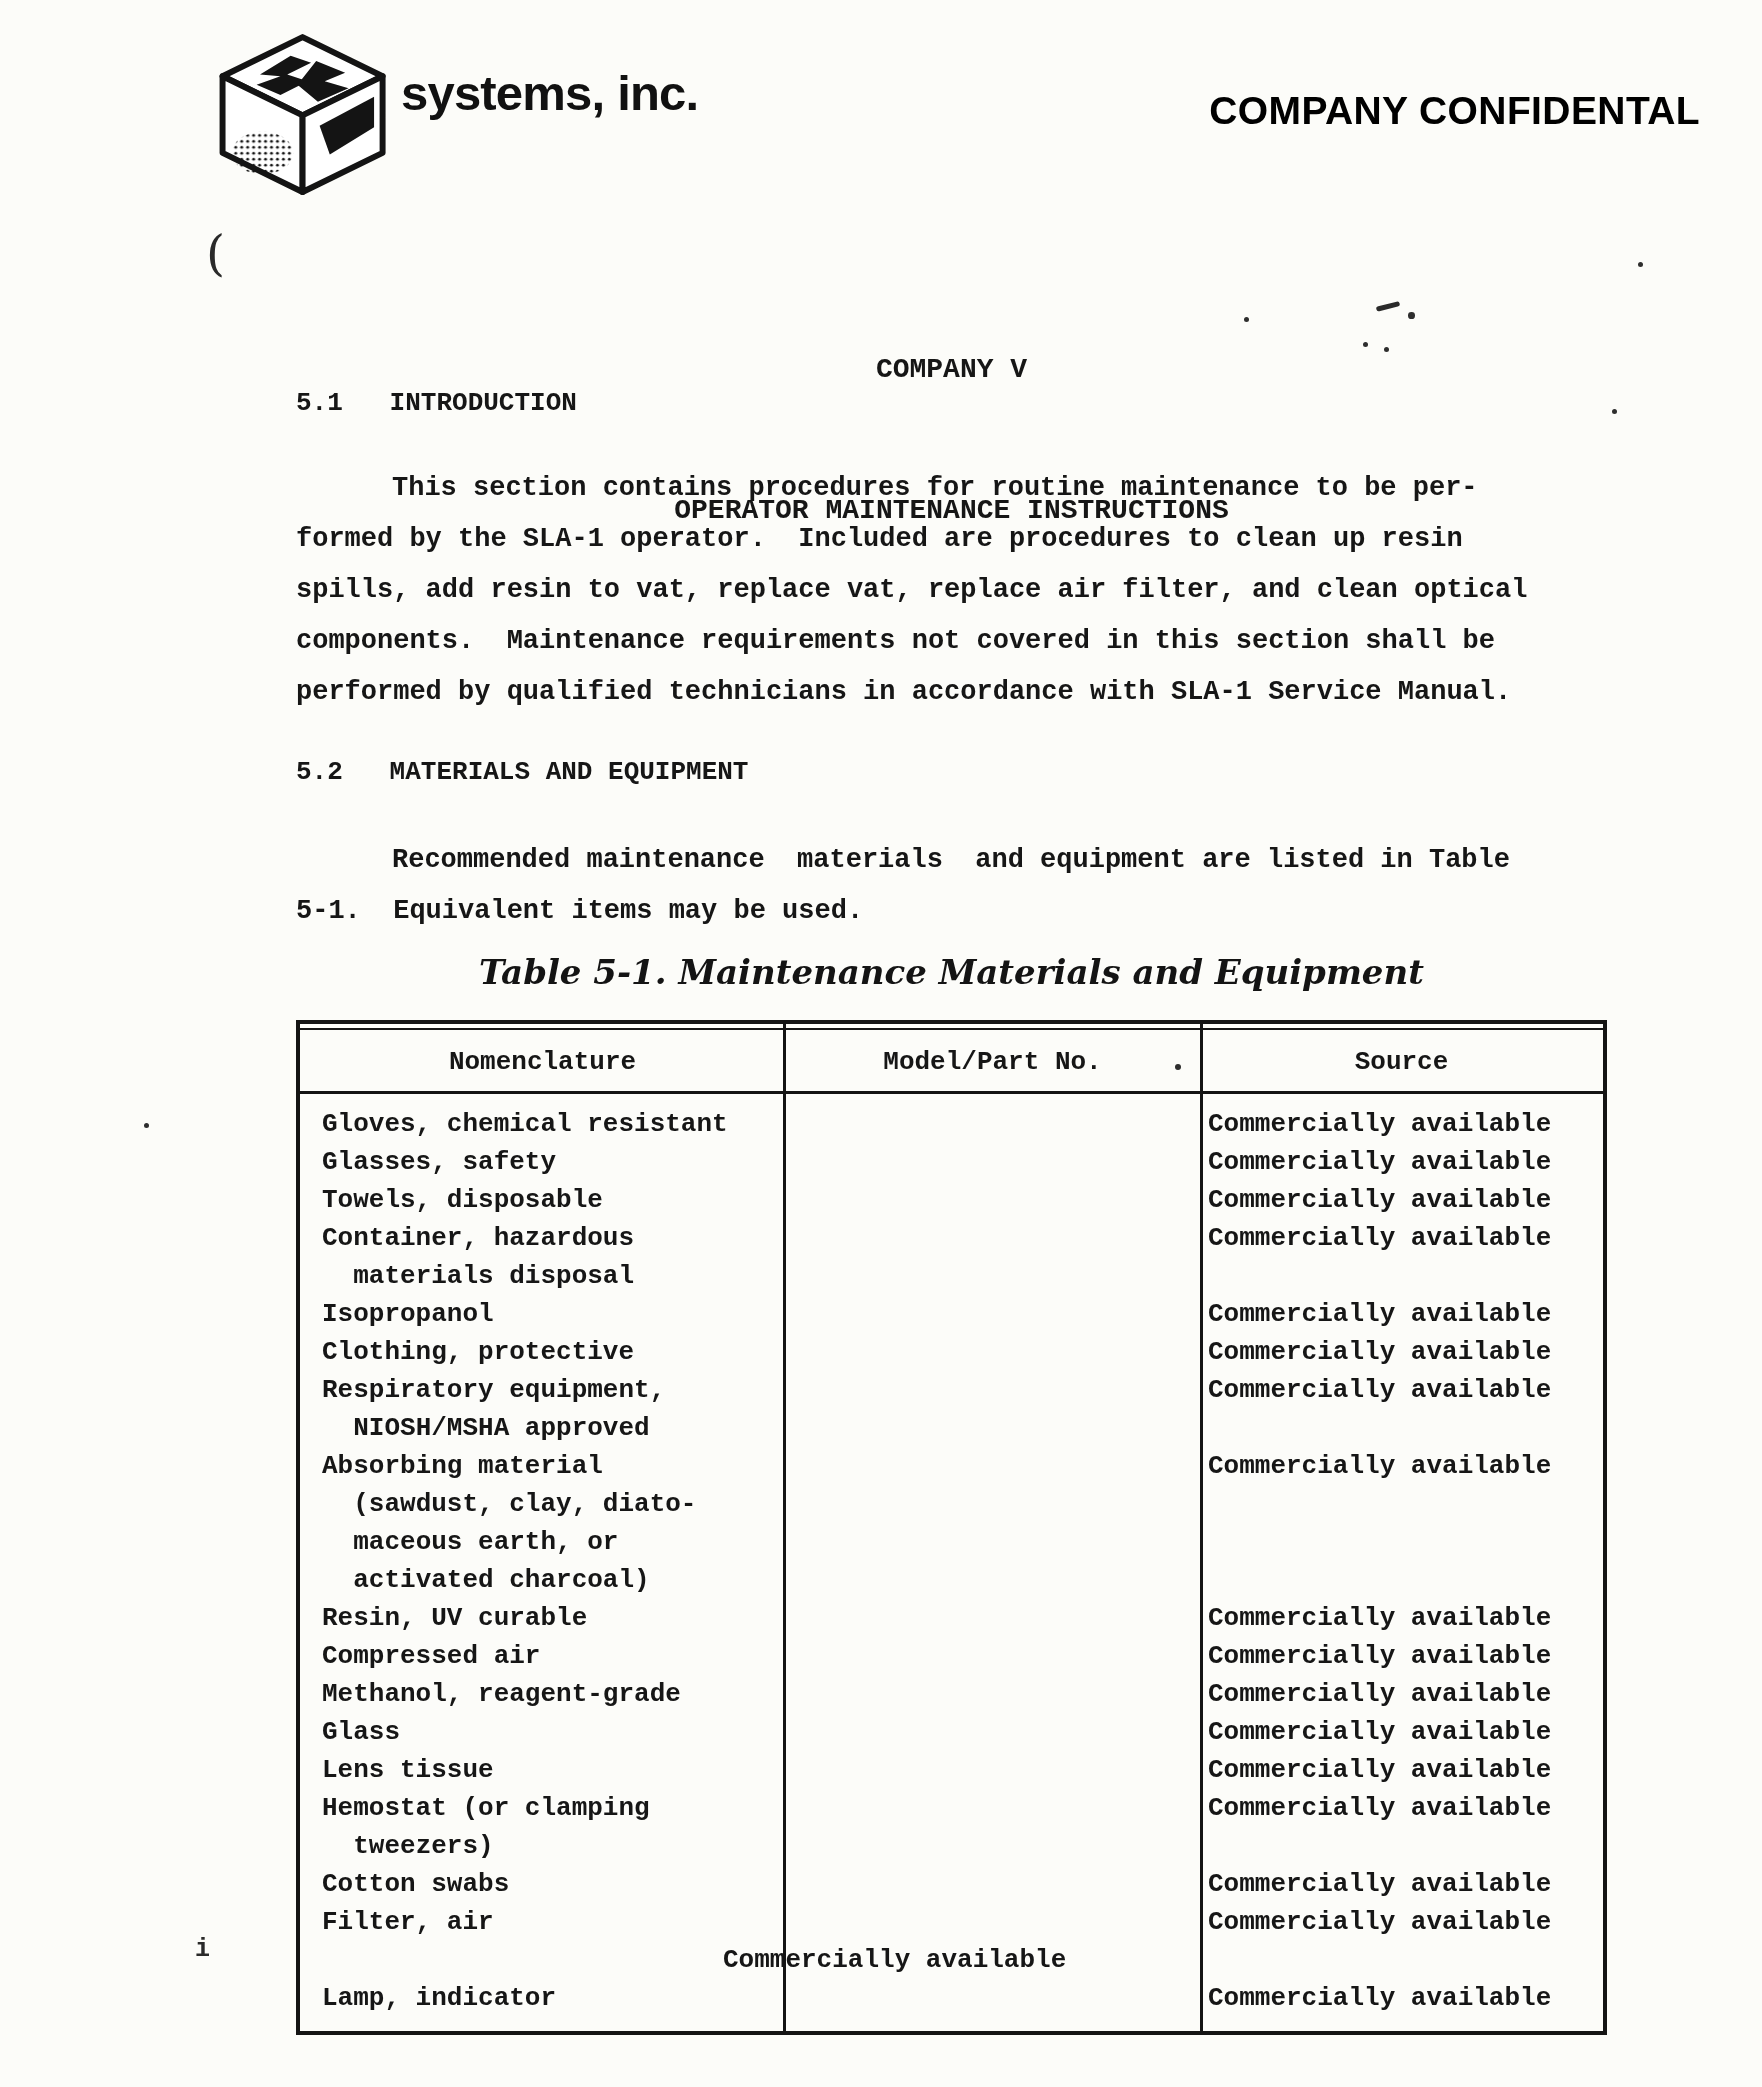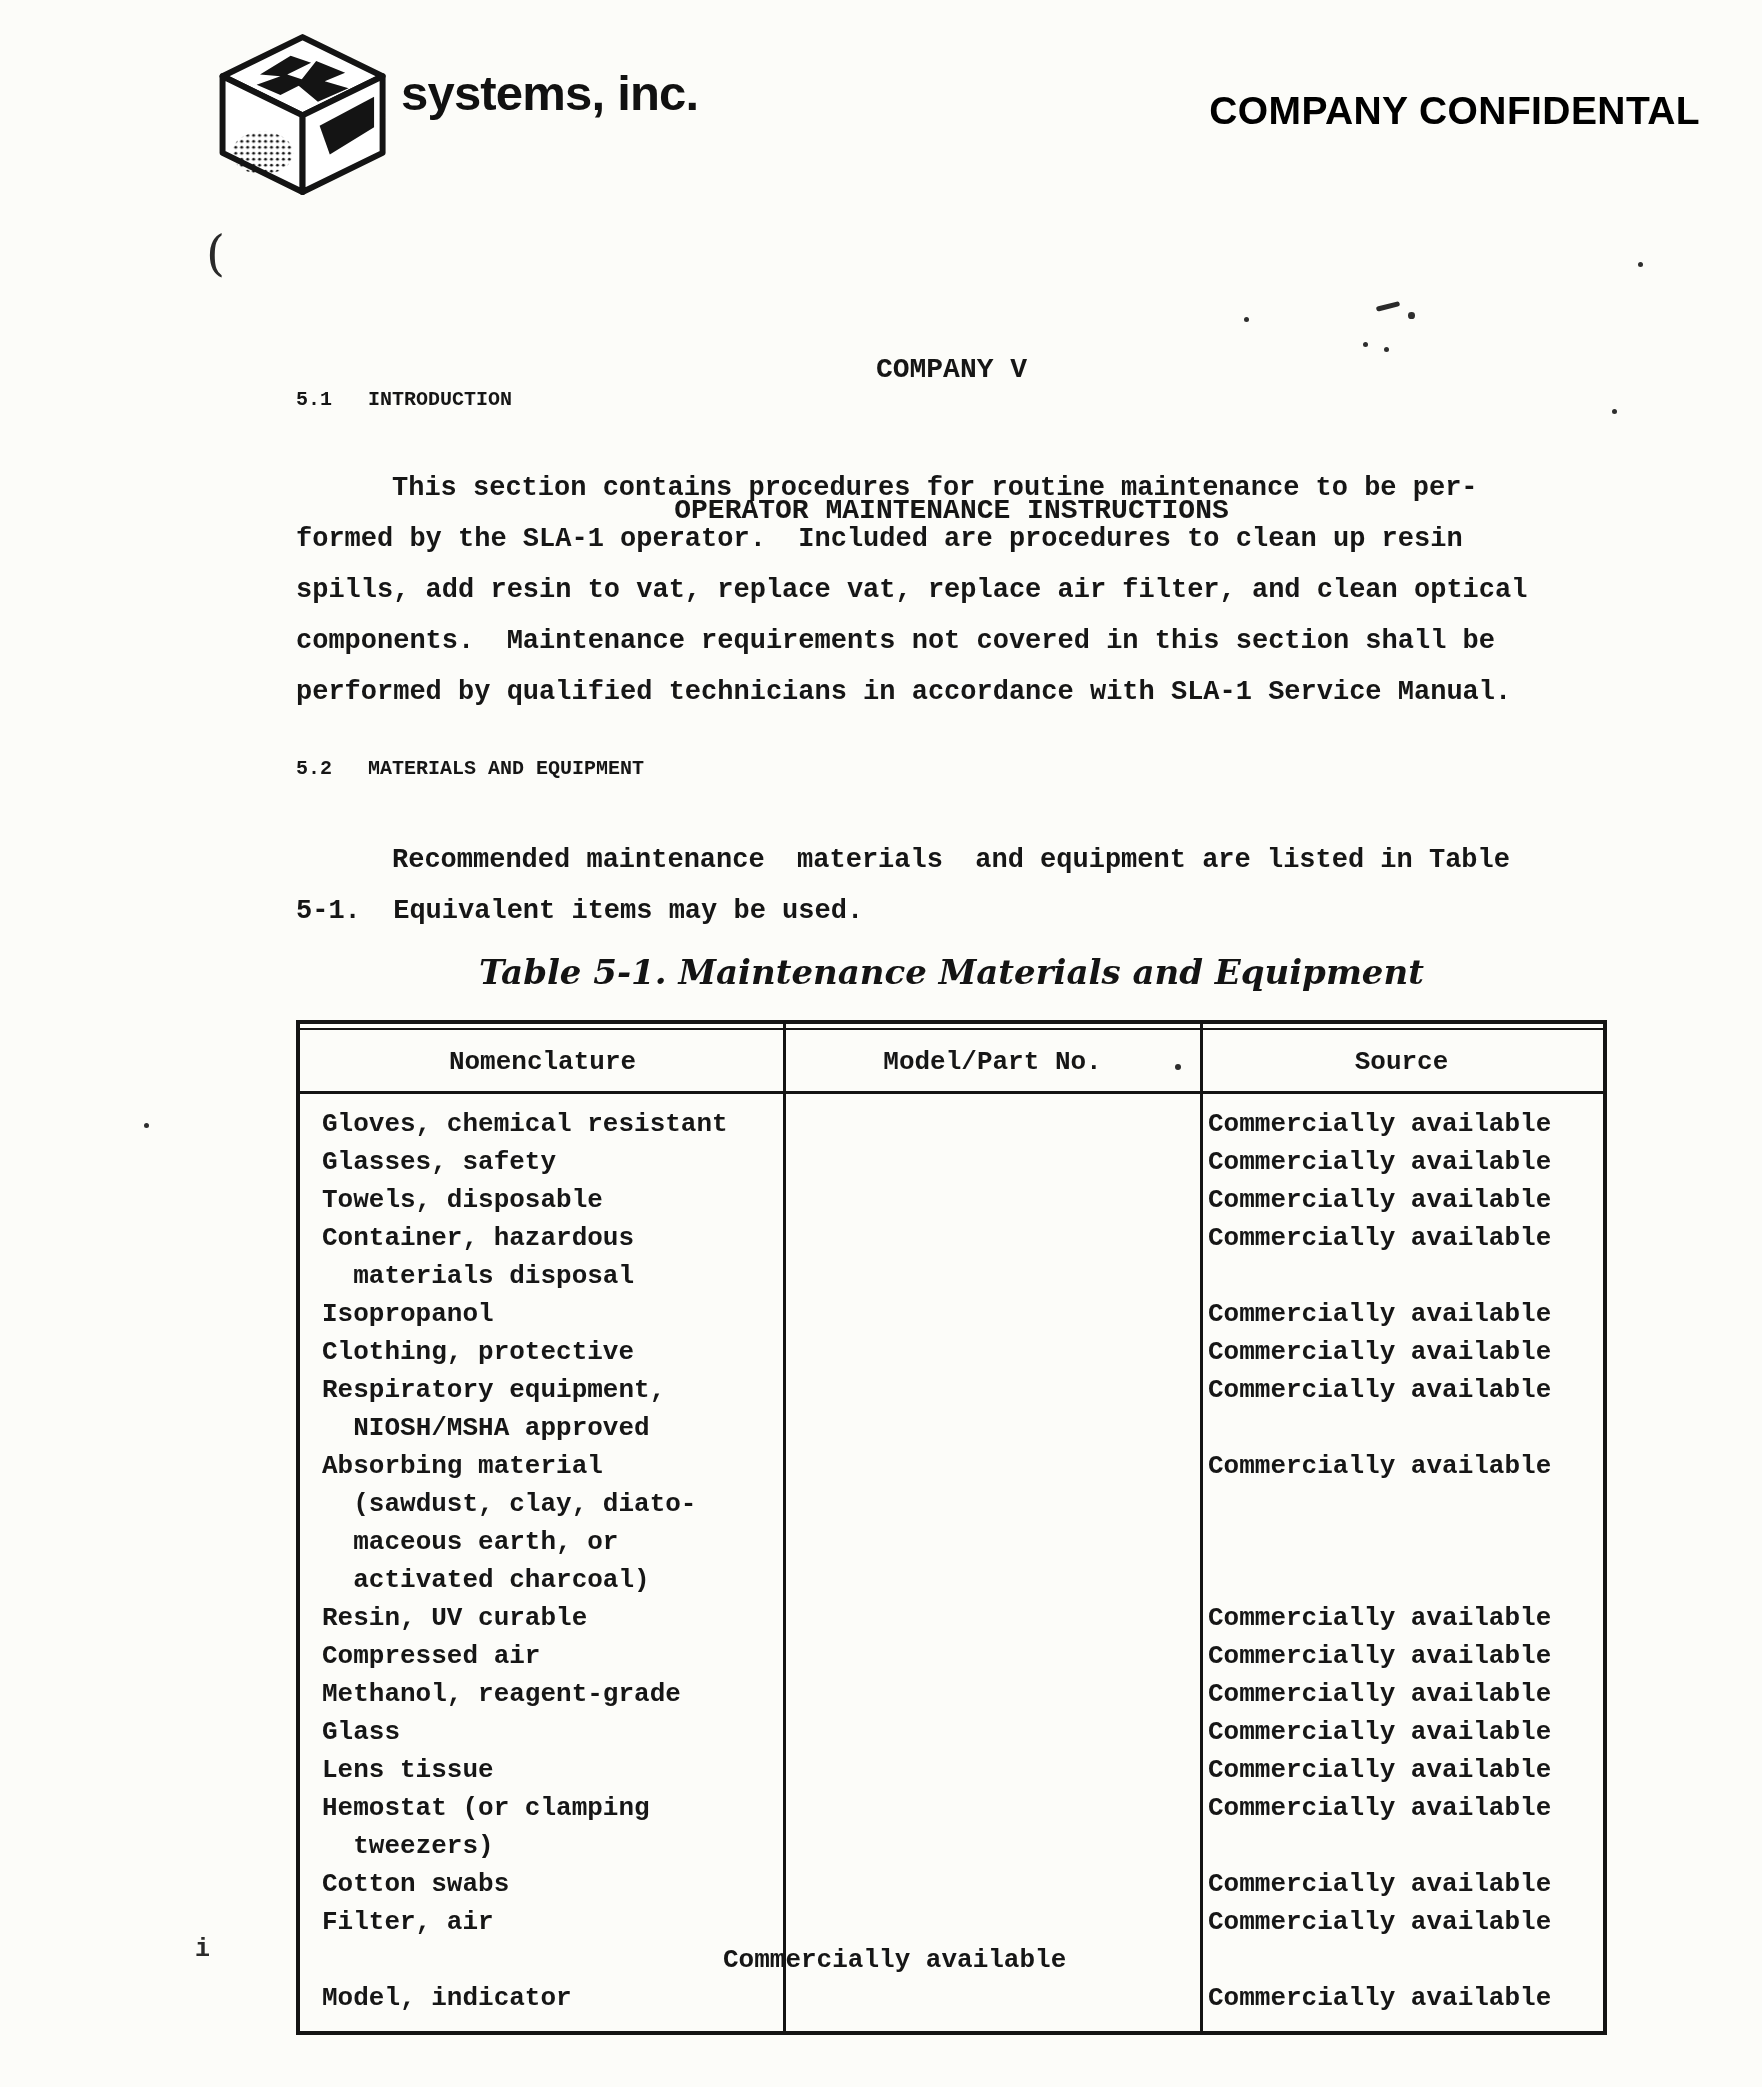--- a/index.html
+++ b/index.html
@@ -27,21 +27,21 @@
   }
 
   
   .content{position:absolute;left:296px;top:0;width:1311px;height:100%;}
   .doc-title{
     position:absolute;top:252px;left:0;width:100%;
     text-align:center;font-size:28px;line-height:47px;font-weight:700;
     white-space:pre-wrap;
   }
   .heading{
-    position:absolute;left:0;font-size:20px;font-weight:700;white-space:pre-wrap;
+    position:absolute;left:0;font-size:26px;font-weight:700;white-space:pre-wrap;
   }
   .h1{top:388px;}
   .h2{top:757px;}
   .para{
     position:absolute;left:0;width:1296px;
     font-size:27px;line-height:51px;font-weight:600;
     white-space:pre-wrap;text-indent:96px;
   }
   .p1{top:463px;}
   .p2{top:835px;}
@@ -245,21 +245,21 @@
           <div class="trow">
     <div class="td col-nom">Filter, air</div>
     <div class="td col-model"></div>
     <div class="td col-src">Commercially available</div>
   </div>
           <div class="trow">
     <div class="td col-model"></div>
     <div class="td col-src">Commercially available</div>
   </div>
           <div class="trow">
-    <div class="td col-nom">Model, indicator</div>
+    <div class="td col-nom">Lamp, indicator</div>
     <div class="td col-model"></div>
     <div class="td col-src">Commercially available</div>
   </div>
         </div>
       <span class="vline vline1"></span>
       <span class="vline vline2"></span>
     </div>
 
   </div>
 </div>

